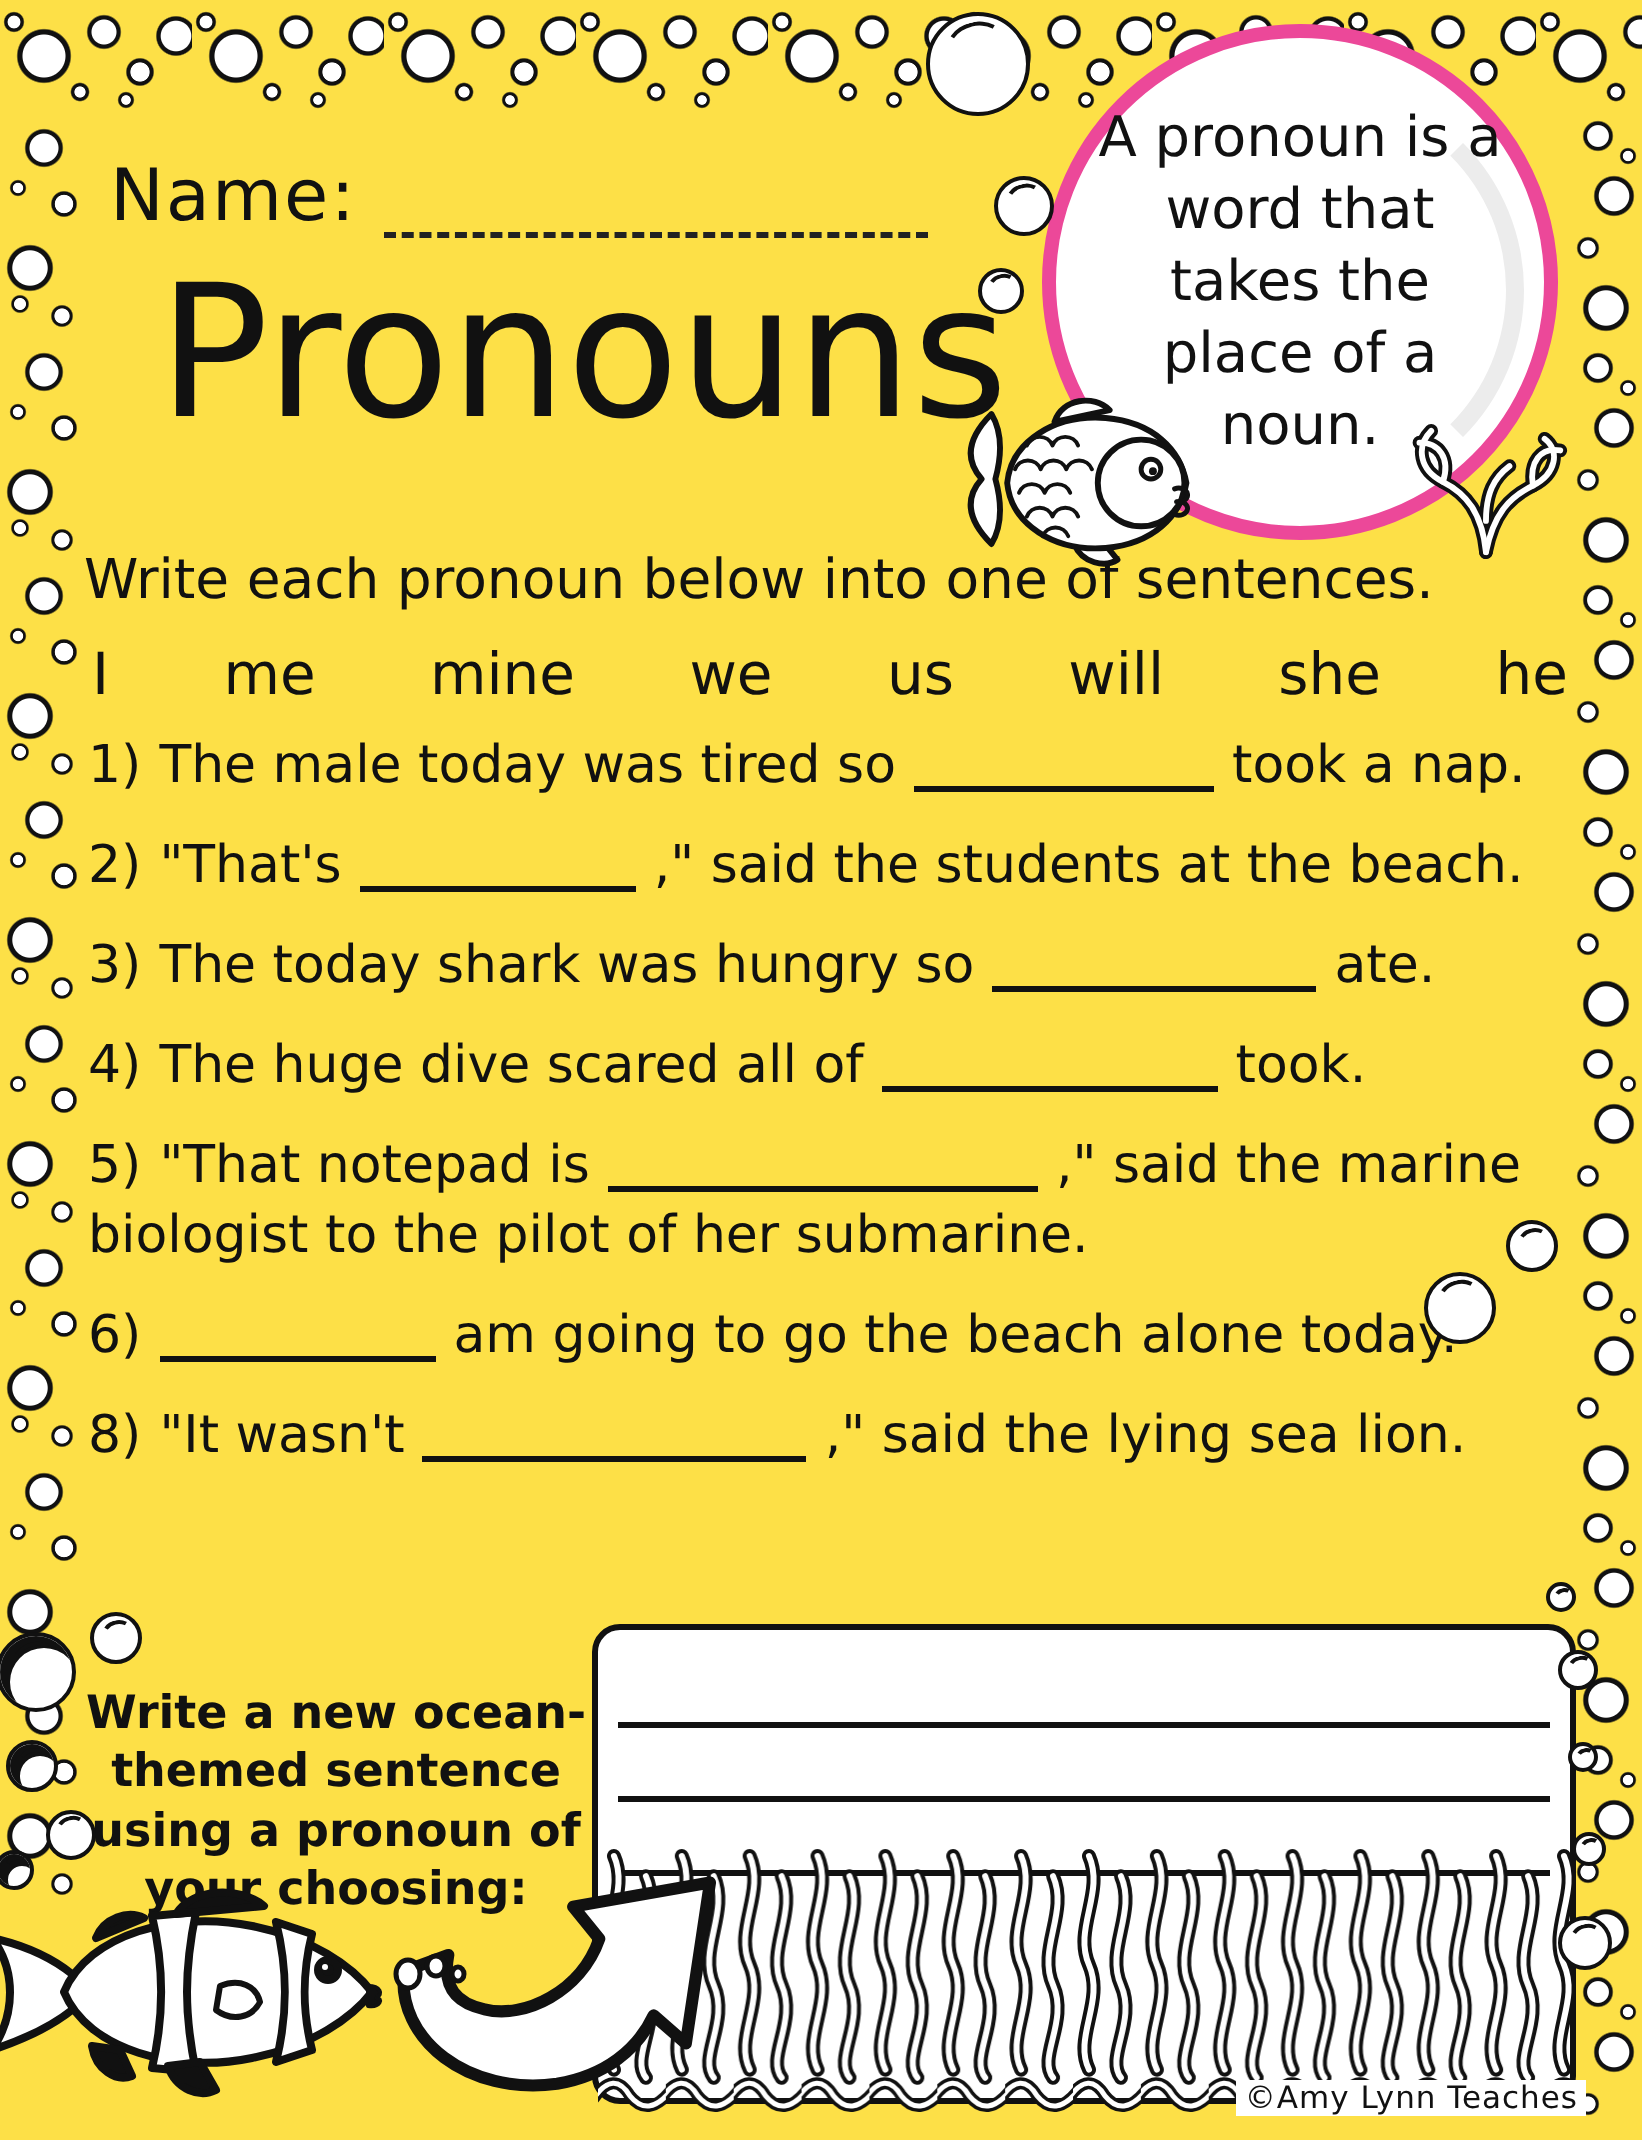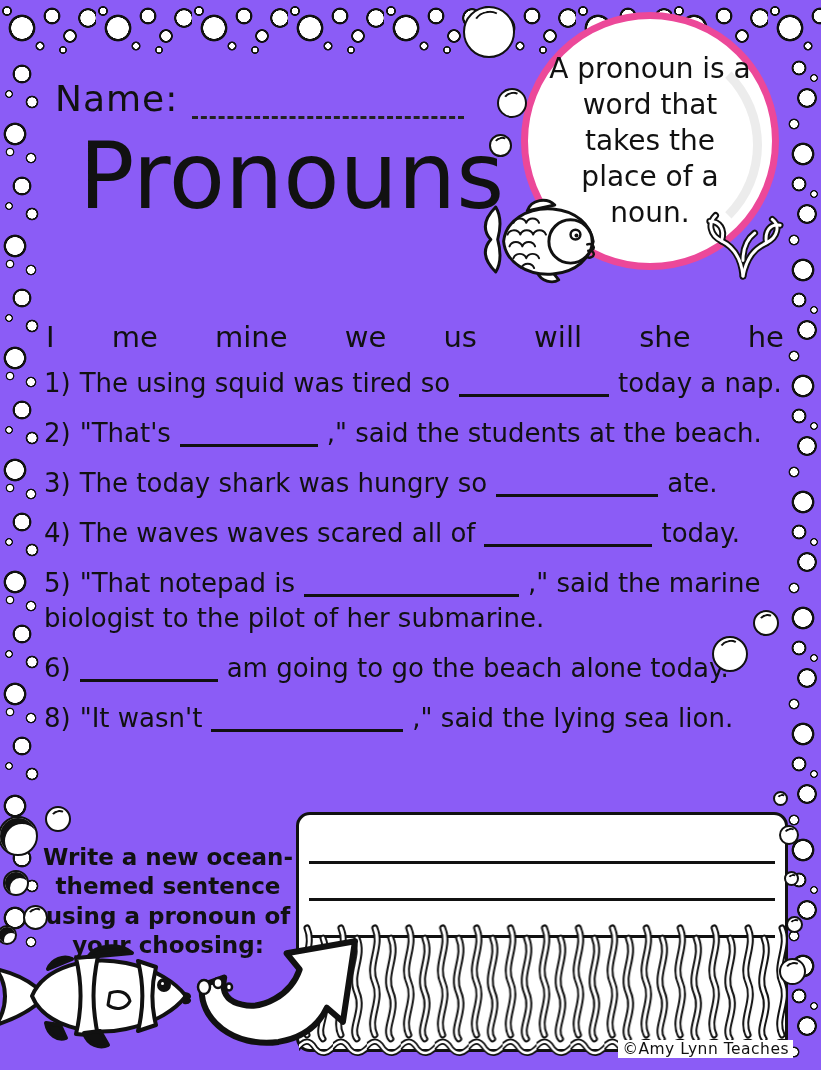--- a/index.html
+++ b/index.html
@@ -1,19 +1,19 @@
 <!DOCTYPE html>
 <html><head>
 <meta charset="utf-8">
 <style>
   * { margin:0; padding:0; box-sizing:border-box; }
   html,body { background:#888; }
   #page {
     position:relative; width:821px; height:1070px; margin:0 auto;
-    background:#8b5cf6; overflow:hidden; color:#111;
+    background:#fde047; overflow:hidden; color:#111;
     font-family:"DejaVu Sans", sans-serif;
   }
   
   .strip { position:absolute; z-index:0; }
   .strip-top {
     left:0; top:4; width:821px; height:56px;
     background-image:
       radial-gradient(circle at 22px 28px, #fff 10.5px, #111 11px, #111 13px, transparent 13.8px),
       radial-gradient(circle at 52px 16px, #fff 6px,  #111 6.5px, #111 8px,  transparent 8.8px),
       radial-gradient(circle at 70px 36px, #fff 4.6px,#111 5px,  #111 6.5px,transparent 7.2px),
@@ -165,43 +165,44 @@
       <g stroke="#fff" stroke-width="3">
         <path d="M46,86 C44,66 36,56 24,50 C12,44 10,32 18,24"></path>
         <path d="M24,50 C28,38 22,30 12,30"></path>
         <path d="M46,86 C50,66 58,58 70,52 C82,46 84,34 76,28"></path>
         <path d="M70,52 C68,40 74,32 84,34"></path>
         <path d="M46,70 C46,56 50,48 58,42"></path>
       </g>
     </g>
   </svg>
 
+  <div class="instruction">Write each pronoun below into one of sentences.</div>
   <div class="word-bank">
     <span>I</span>
     <span>me</span>
     <span>mine</span>
     <span>we</span>
     <span>us</span>
     <span>will</span>
     <span>she</span>
     <span>he</span>
   </div>
 
   <div class="sentences">
     <div class="sentence">
-      <span class="s-num">1)</span><span class="s-pre">The using squid was tired so</span><span class="blank b0"></span><span class="s-post">today a nap.</span>
+      <span class="s-num">1)</span><span class="s-pre">The male today was tired so</span><span class="blank b0"></span><span class="s-post">took a nap.</span>
     </div>
     <div class="sentence">
       <span class="s-num">2)</span><span class="s-pre">"That's</span><span class="blank b1"></span><span class="s-post">," said the students at the beach.</span>
     </div>
     <div class="sentence">
       <span class="s-num">3)</span><span class="s-pre">The today shark was hungry so</span><span class="blank b2"></span><span class="s-post">ate.</span>
     </div>
     <div class="sentence">
-      <span class="s-num">4)</span><span class="s-pre">The waves waves scared all of</span><span class="blank b3"></span><span class="s-post">today.</span>
+      <span class="s-num">4)</span><span class="s-pre">The huge dive scared all of</span><span class="blank b3"></span><span class="s-post">took.</span>
     </div>
     <div class="sentence">
       <span class="s-num">5)</span><span class="s-pre">"That notepad is</span><span class="blank b4"></span><span class="s-post">," said the marine biologist to the pilot of her submarine.</span>
     </div>
     <div class="sentence">
       <span class="s-num">6)</span><span class="blank b5"></span><span class="s-post">am going to go the beach alone today.</span>
     </div>
     <div class="sentence">
       <span class="s-num">8)</span><span class="s-pre">"It wasn't</span><span class="blank b7"></span><span class="s-post">," said the lying sea lion.</span>
     </div>

